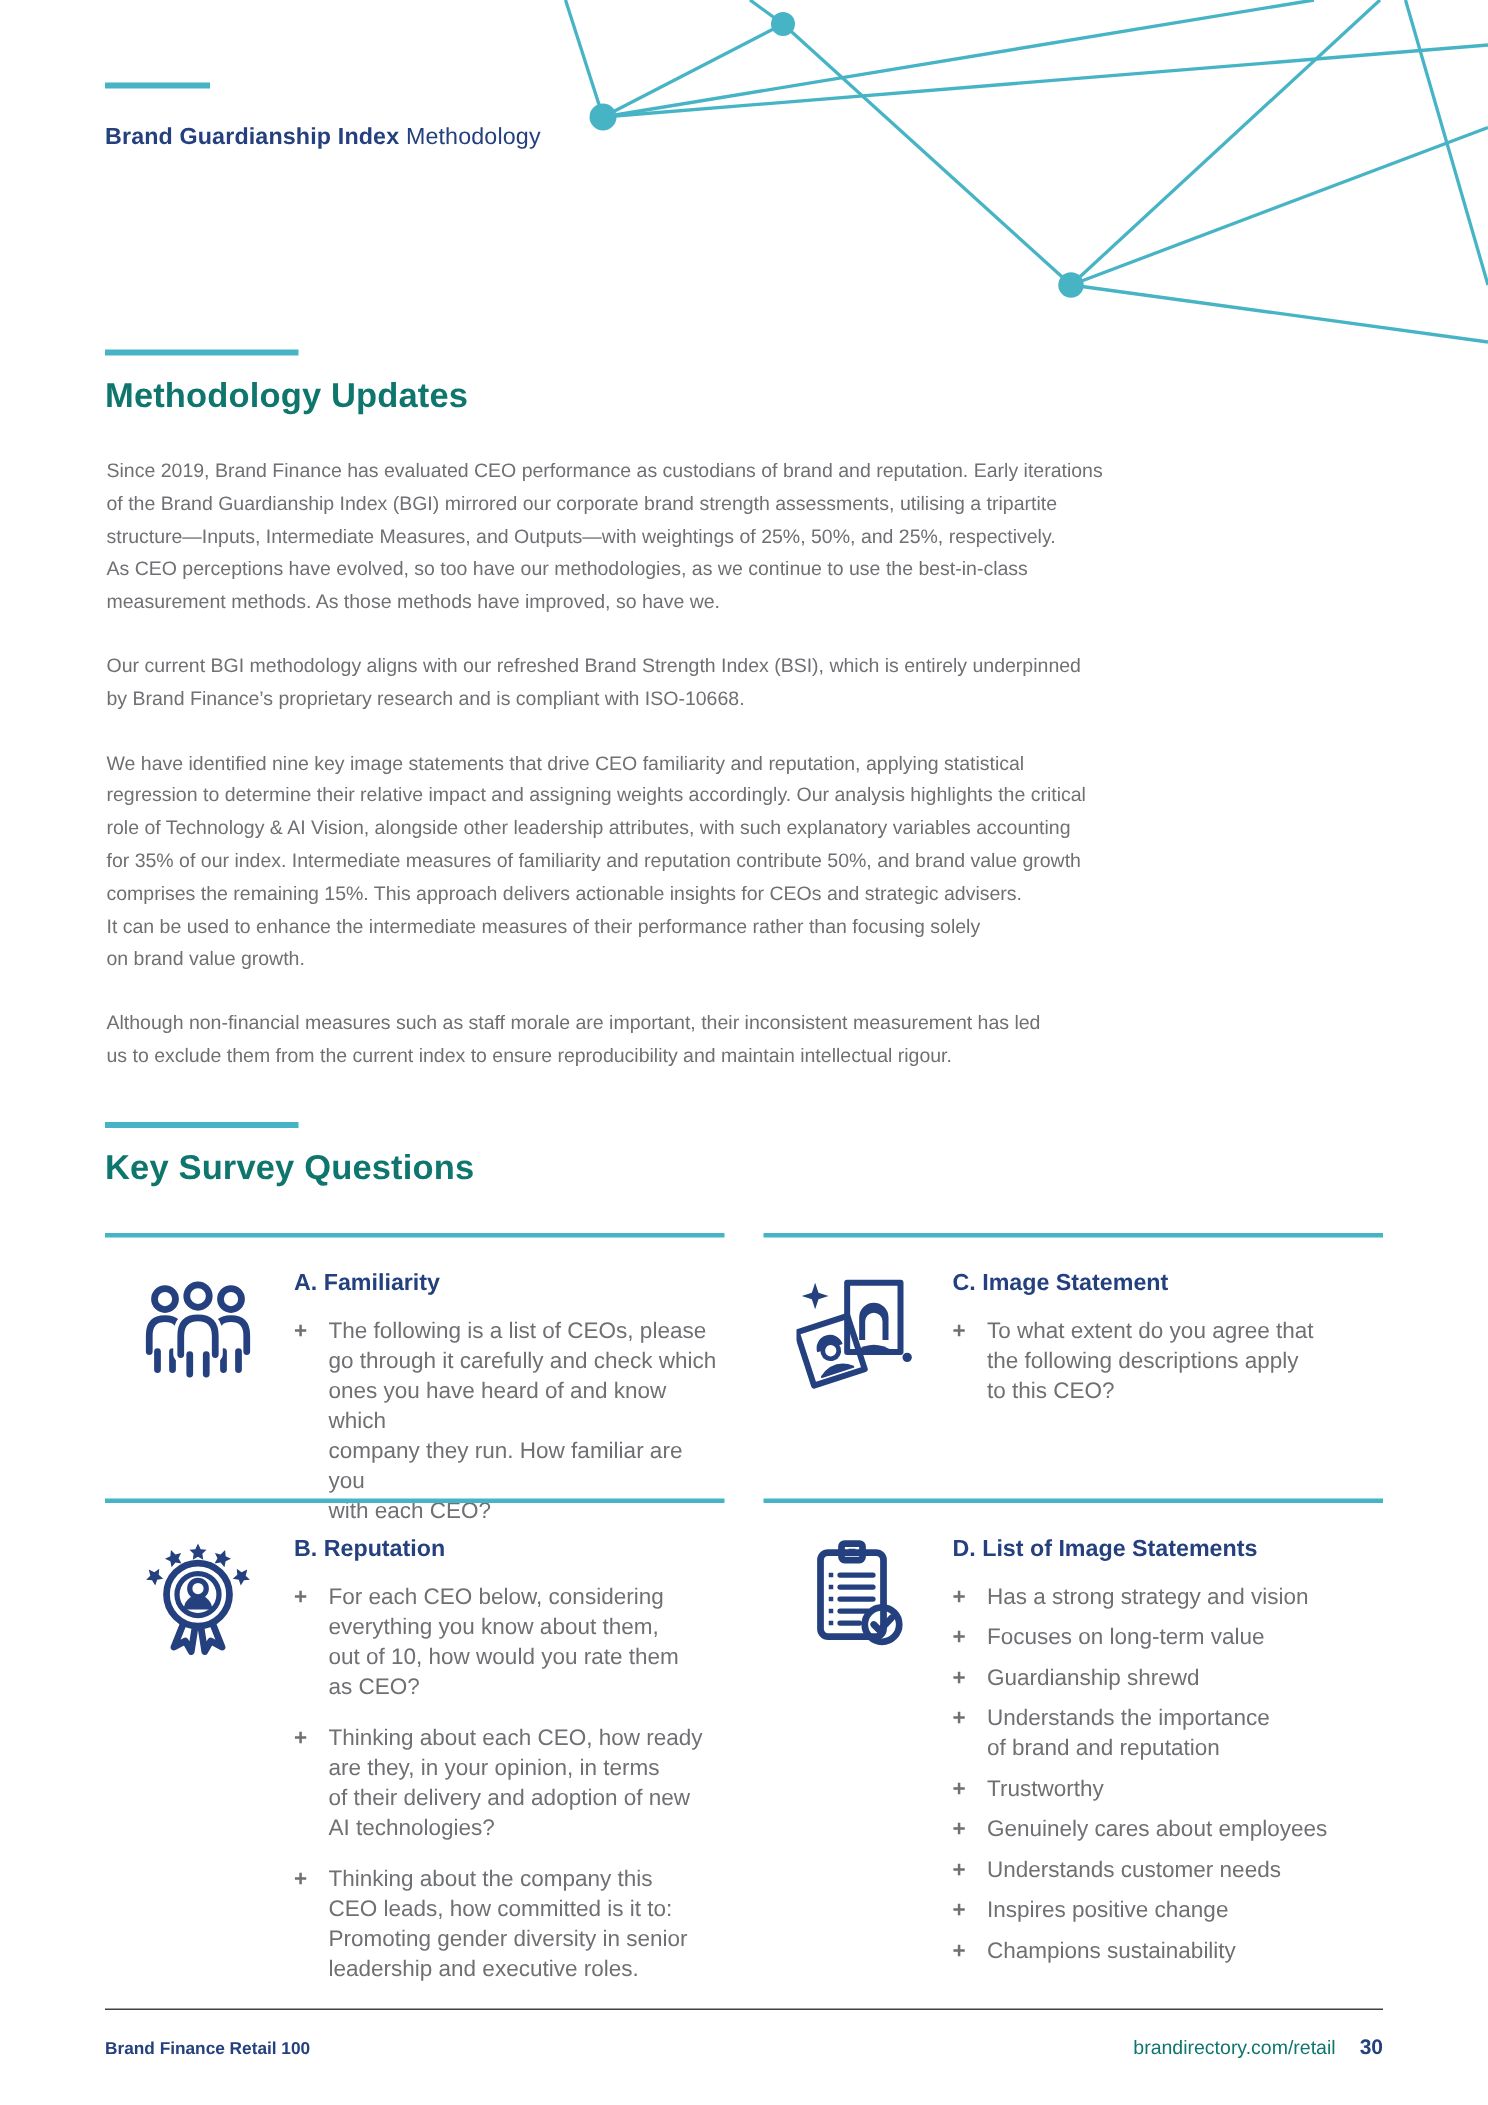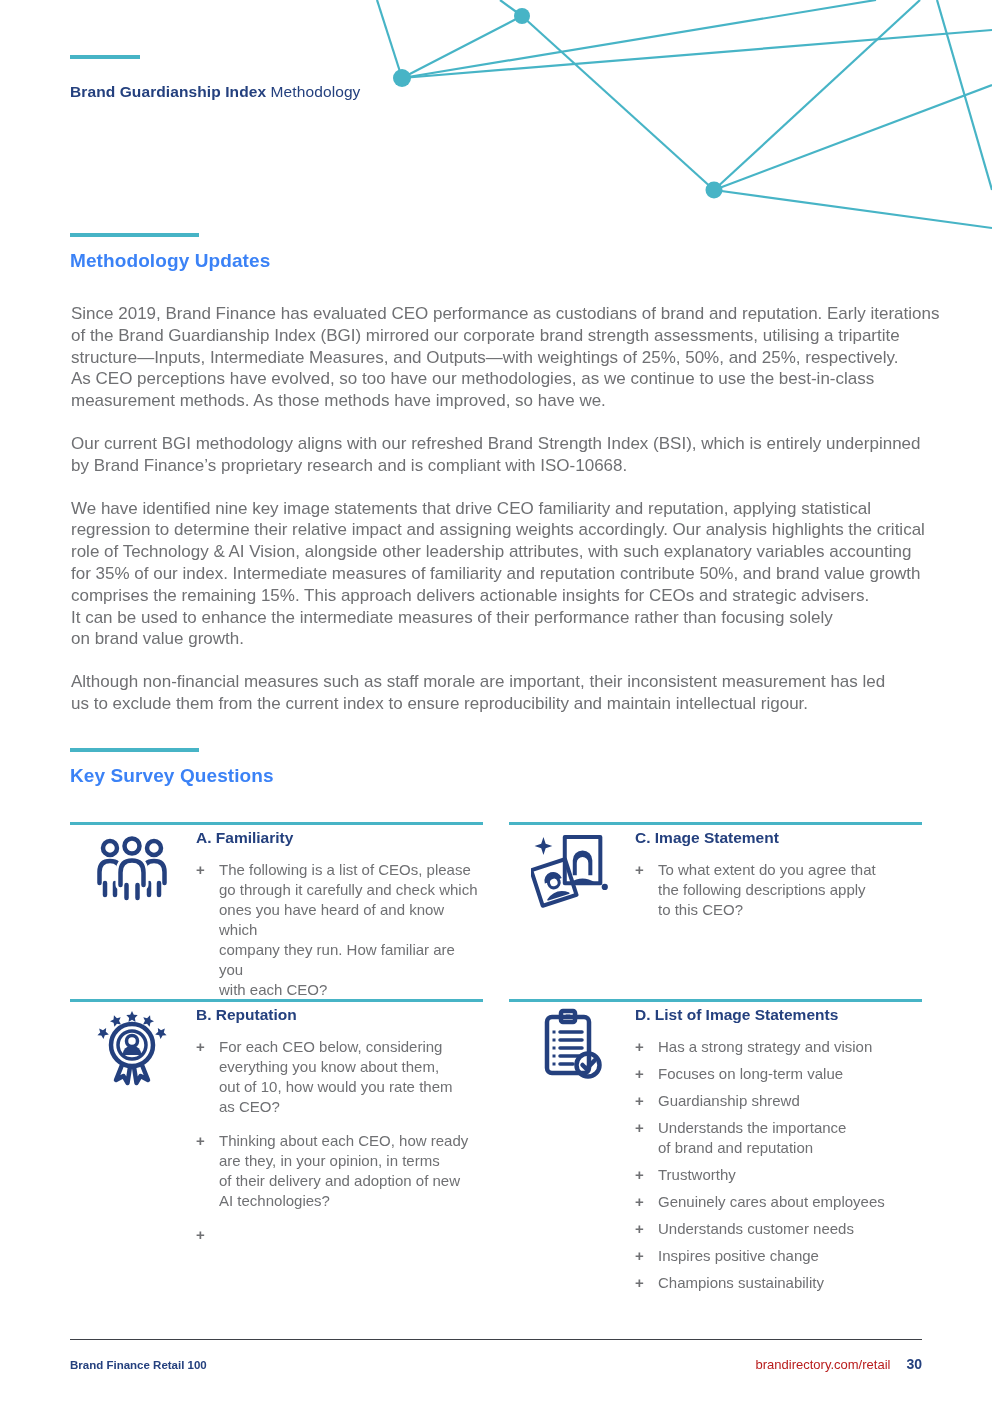--- a/index.html
+++ b/index.html
@@ -18,39 +18,39 @@
   #network line { stroke:#47B4C6; stroke-width:2.2; }
   #network circle { fill:#47B4C6; }
 
   
   .header-line { left:70px; top:55px; width:70px; height:4px; background:#47B4C6; }
   .header-title { left:70px; top:83px; font-size:15.5px; color:#24407E; letter-spacing:.1px; }
   .header-title .b { font-weight:700; }
 
   
   .sec-line { width:129px; height:4px; background:#47B4C6; }
-  .sec-heading { font-size:19px; font-weight:700; color:#3b82f6; letter-spacing:.1px; }
+  .sec-heading { font-size:23px; font-weight:700; color:#0f766e; letter-spacing:.1px; }
   #mu-line  { left:70px; top:233px; }
   #mu-head  { left:70px; top:250px; }
   #ksq-line { left:70px; top:748px; }
   #ksq-head { left:70px; top:765px; }
 
   
-  .copy { left:71px; top:303px; width:885px; font-size:17px; line-height:21.8px; color:#6F7073; }
+  .copy { left:71px; top:303px; width:885px; font-size:13px; line-height:21.8px; color:#6F7073; }
   .copy p { white-space:pre-line; margin:0 0 21px 0; }
 
   
   .survey-grid {
     left:70px; top:822px; width:852px;
     display:grid;
     grid-template-columns:413px 413px;
     column-gap:26px;
     grid-template-rows:177px auto;
   }
-  .quadrant { border-top:3px solid #47B4C6; padding-top:3px; display:flex; align-items:flex-start; }
+  .quadrant { border-top:3px solid #47B4C6; padding-top:21px; display:flex; align-items:flex-start; }
   .q-icon { flex:none; width:84px; margin-left:22px; }
   .q-icon svg { display:block; width:80px; height:84px; }
   .q-body { margin-left:20px; flex:1; }
   .q-title { font-size:15.5px; font-weight:700; color:#24407E; margin:1px 0 13px 0; }
   .bullet { display:flex; font-size:15px; line-height:20px; color:#6F7073; margin-bottom:14px; }
   .bullet .plus { flex:none; width:23px; font-weight:700; }
   .bullet .btxt { white-space:pre-line; }
   .tight .bullet { margin-bottom:7px; }
 
   
@@ -61,21 +61,21 @@
 
   
   .footer {
     left:70px; top:1339px; width:852px;
     border-top:1px solid #3E4147;
     padding-top:16px;
     display:flex; justify-content:space-between; align-items:baseline;
   }
   .footer-brand { font-size:11.5px; font-weight:700; color:#24407E; }
   .footer-right { display:flex; align-items:baseline; gap:16px; }
-  .footer-url { font-size:13px; color:#b91c1c; text-decoration:none; }
+  .footer-url { font-size:13px; color:#0f766e; text-decoration:none; }
   .footer-page { font-size:14px; font-weight:700; color:#24407E; }
 </style>
 </head>
 <body>
 
 <svg id="network" viewBox="0 0 992 260" aria-hidden="true">
   <line x1="377" y1="0" x2="402" y2="78"></line>
   <line x1="402" y1="78" x2="522" y2="16"></line>
   <line x1="522" y1="16" x2="500" y2="0"></line>
   <line x1="402" y1="78" x2="876" y2="0"></line>
@@ -215,20 +215,24 @@
       </div>
       <div class="bullet">
         <span class="plus">+</span>
         <span class="btxt">Thinking about each CEO, how ready
 are they, in your opinion, in terms
 of their delivery and adoption of new
 AI technologies?</span>
       </div>
       <div class="bullet">
         <span class="plus">+</span>
+        <span class="btxt">Thinking about the company this
+CEO leads, how committed is it to:
+Promoting gender diversity in senior
+leadership and executive roles.</span>
       </div>
     </div>
   </div>
 
   <div class="quadrant">
     <div class="q-icon">
       <svg viewBox="0 0 80 80">
         <rect class="ic" x="16" y="10" width="42" height="56" rx="5"></rect>
         <rect class="ic" x="30" y="4" width="14" height="11" rx="2" fill="#ffffff" stroke-width="4"></rect>
         <path class="ic-fill" d="M34.5 7.5 h5 l-2.5 3.5 z"></path>

